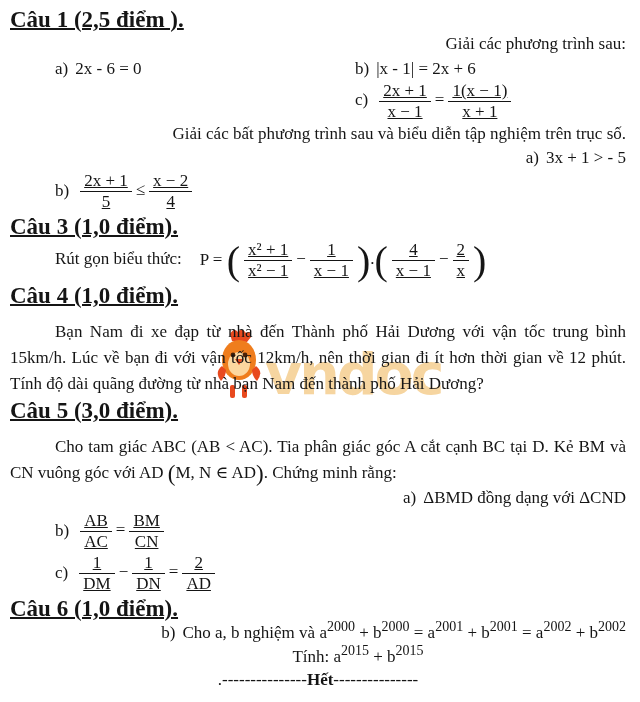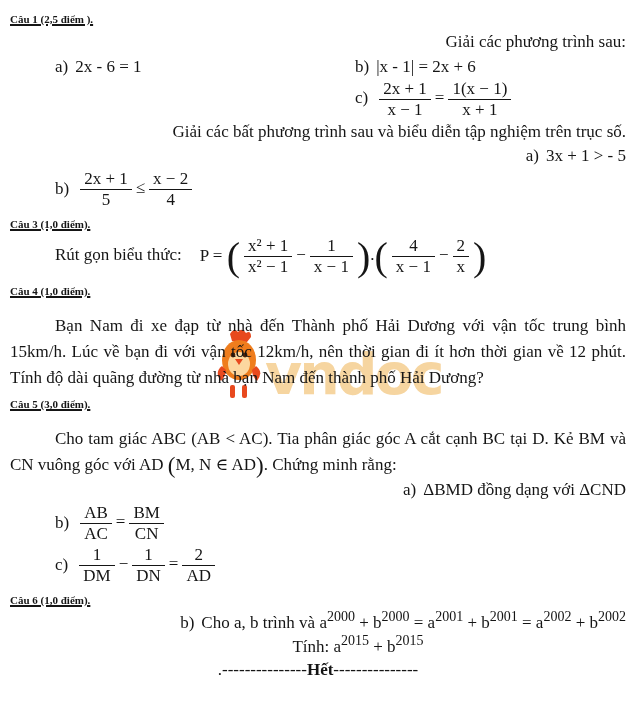--- a/index.html
+++ b/index.html
@@ -3,33 +3,33 @@
 <meta charset="utf-8">
 <style>
   * { margin:0; padding:0; box-sizing:border-box; }
   html,body { width:640px; height:702px; background:#ffffff; }
   body {
     font-family:"Liberation Serif","DejaVu Serif",serif;
     font-size:17px; color:#151515; position:relative; overflow:hidden;
   }
   .content { position:relative; z-index:1; padding:6px 14px 0 10px; }
   .heading {
-    font-weight:bold; font-size:11px;
+    font-weight:bold; font-size:23px;
     text-decoration:underline; text-decoration-thickness:1.6px;
     margin-top:3px; display:inline-block;
   }
   .hblock { line-height:21px; }
   .indent1 { padding-left:45px; line-height:24px;text-align:right; }
   .lbl { display:inline-block; margin-right:7px; }
   .row2 { display:flex; padding-left:45px; align-items:flex-start; }
   .cell-left { width:300px; line-height:25px; }
   .cell-right { flex:1; }
   .cell-right .line { line-height:25px; }
   .mline { padding-left:45px; margin:1px 0; line-height:22px; }
-  .frac { display:inline-block; vertical-align:middle; text-align:center; margin:0 4px; line-height:1.18; }
+  .frac { display:inline-block; vertical-align:middle; text-align:center; margin:0 4px; line-height:1.18;text-decoration:underline; }
   .frac .num { display:block; padding:0 4px; }
   .frac .den { display:block; border-top:1.5px solid #151515; padding:0 4px; }
   .bp { font-size:40px; font-weight:400; vertical-align:middle; line-height:0.8; }
   .bp2 { font-size:23px; vertical-align:-3px; line-height:1; }
   .para { text-align:justify; text-indent:45px; line-height:26px; margin-top:11px; }
   .gapL { margin-left:18px; }
   sup { font-size:14px; line-height:0; }
   .tinh { padding-left:80px; line-height:24px;text-align:center; }
   .footer { text-align:center; line-height:19px; margin-top:1px; }
   .footer .bold { font-weight:bold; }
@@ -60,21 +60,21 @@
   </span>
   <span class="wm-text">vndoc</span>
 </div>
 
 <div class="content">
 
   <div class="hblock"><span class="heading">Câu 1 (2,5 điểm ).</span></div>
   <div class="indent1">Giải các phương trình sau:</div>
   <div class="row2">
     <div class="cell-left">
-      <span class="lbl">a)</span><span>2x - 6 = 1</span>
+      <span class="lbl">a)</span><span>2x - 6 = 0</span>
     </div>
     <div class="cell-right">
       <div class="line">
         <span class="lbl">b)</span><span>|</span><span>x - 1</span><span>|</span><span> = 2x + 6</span>
       </div>
       <div class="line">
         <span class="lbl">c)</span><span class="frac"><span class="num">2x + 1</span><span class="den">x − 1</span></span><span>=</span><span class="frac"><span class="num">1(x − 1)</span><span class="den">x + 1</span></span>
       </div>
     </div>
   </div>
@@ -105,21 +105,21 @@
   </div>
   <div class="mline">
     <span class="lbl">b)</span><span class="frac"><span class="num">AB</span><span class="den">AC</span></span><span>=</span><span class="frac"><span class="num">BM</span><span class="den">CN</span></span>
   </div>
   <div class="mline">
     <span class="lbl">c)</span><span class="frac"><span class="num">1</span><span class="den">DM</span></span><span>−</span><span class="frac"><span class="num">1</span><span class="den">DN</span></span><span>=</span><span class="frac"><span class="num">2</span><span class="den">AD</span></span>
   </div>
 
   <div class="hblock"><span class="heading">Câu 6 (1,0 điểm).</span></div>
   <div class="indent1">
-    <span class="lbl">b)</span><span>Cho a, b trình và a</span><sup>2000</sup><span> + b</span><sup>2000</sup><span> = a</span><sup>2001</sup><span> + b</span><sup>2001</sup><span> = a</span><sup>2002</sup><span> + b</span><sup>2002</sup>
+    <span class="lbl">b)</span><span>Cho a, b nghiệm và a</span><sup>2000</sup><span> + b</span><sup>2000</sup><span> = a</span><sup>2001</sup><span> + b</span><sup>2001</sup><span> = a</span><sup>2002</sup><span> + b</span><sup>2002</sup>
   </div>
   <div class="tinh">
     <span>Tính: a</span><sup>2015</sup><span> + b</span><sup>2015</sup>
   </div>
 
   <div class="footer">
     <span>.---------------</span><span class="bold">Hết</span><span>---------------</span>
   </div>
 
 </div>

